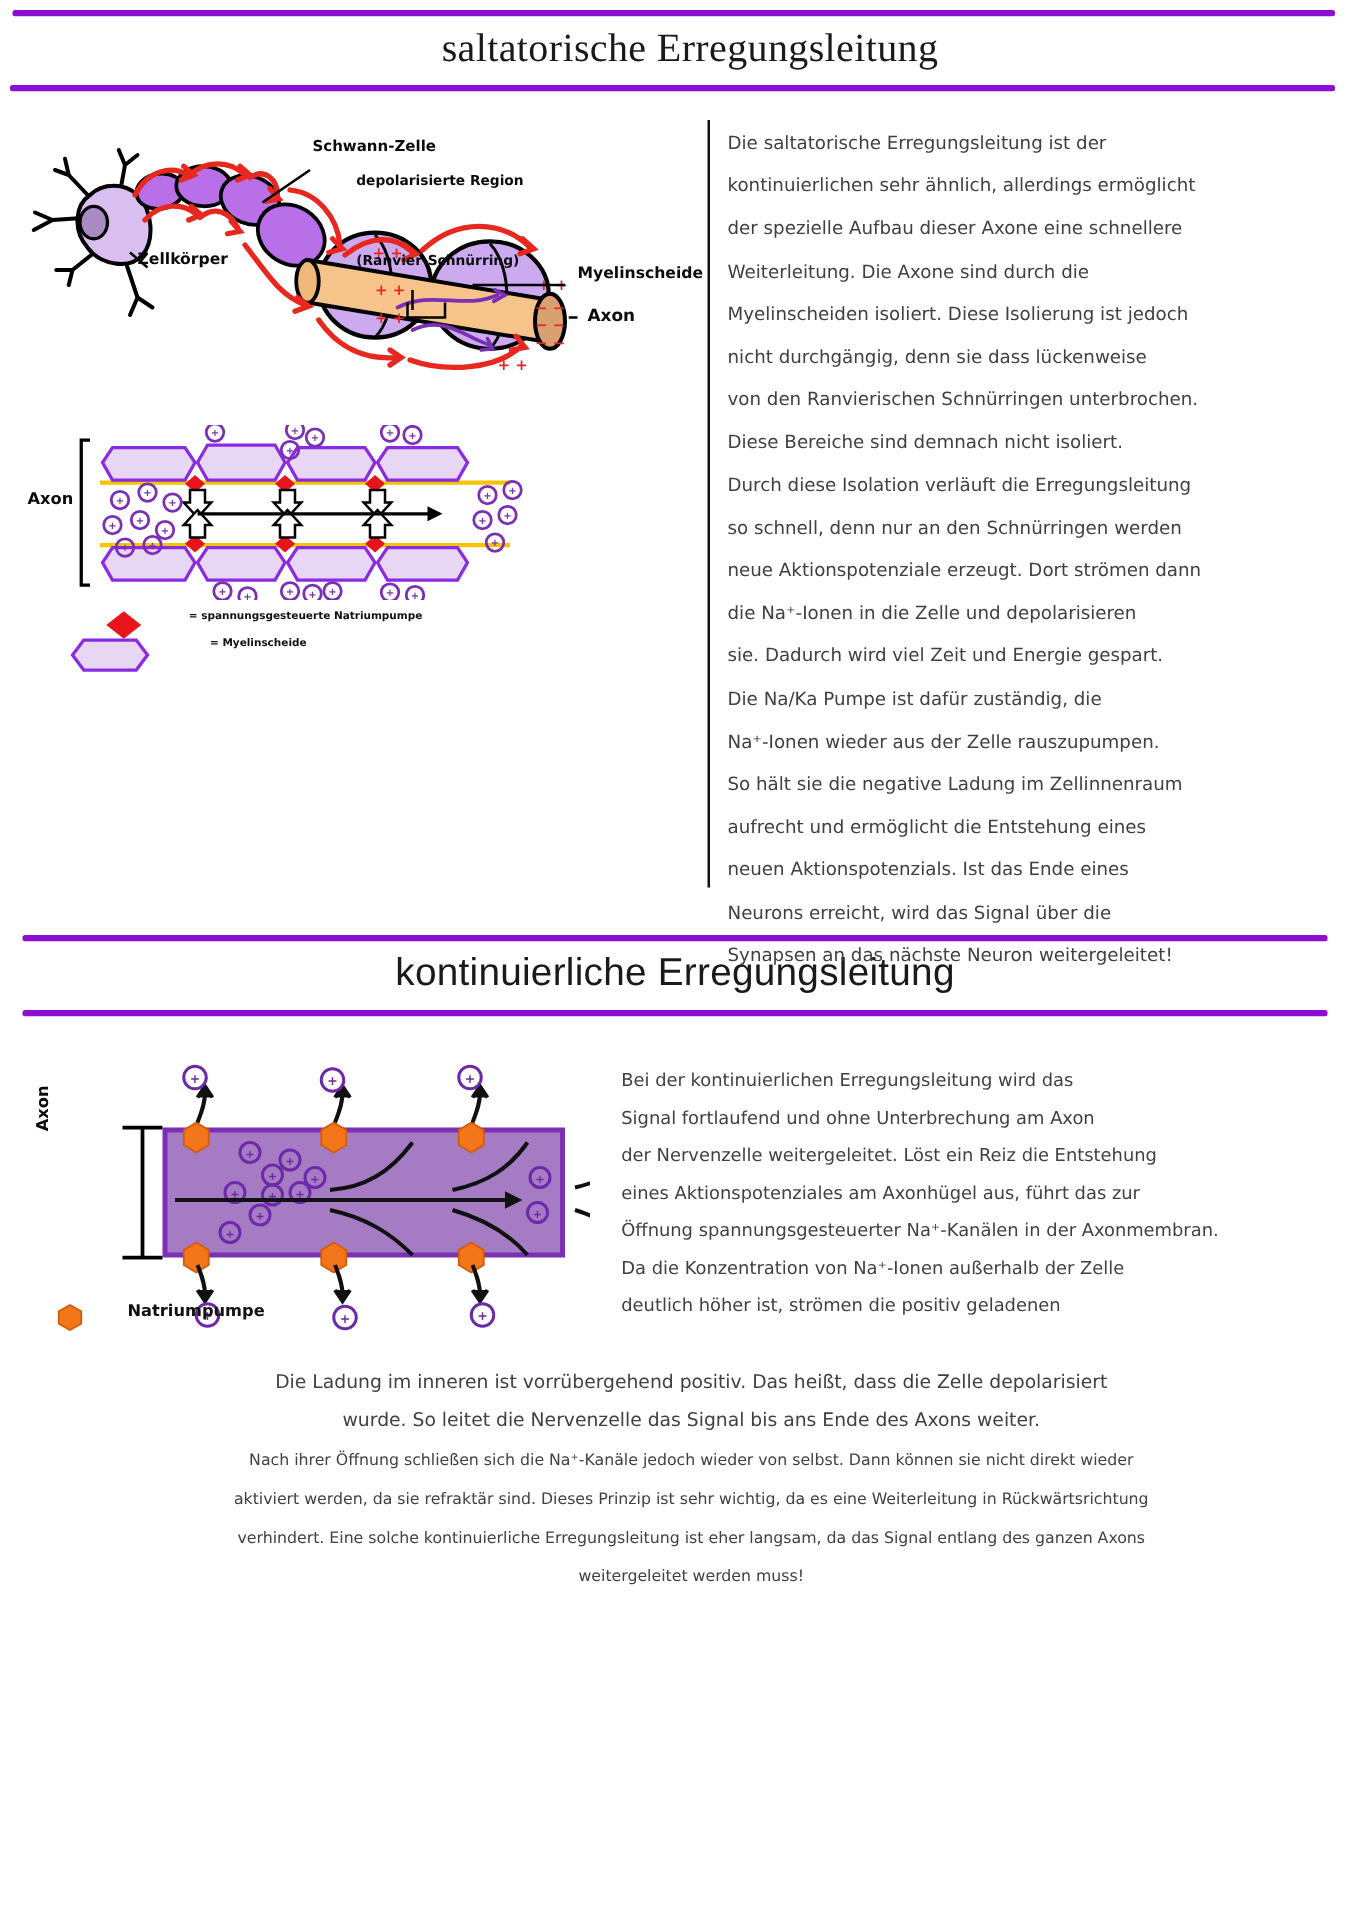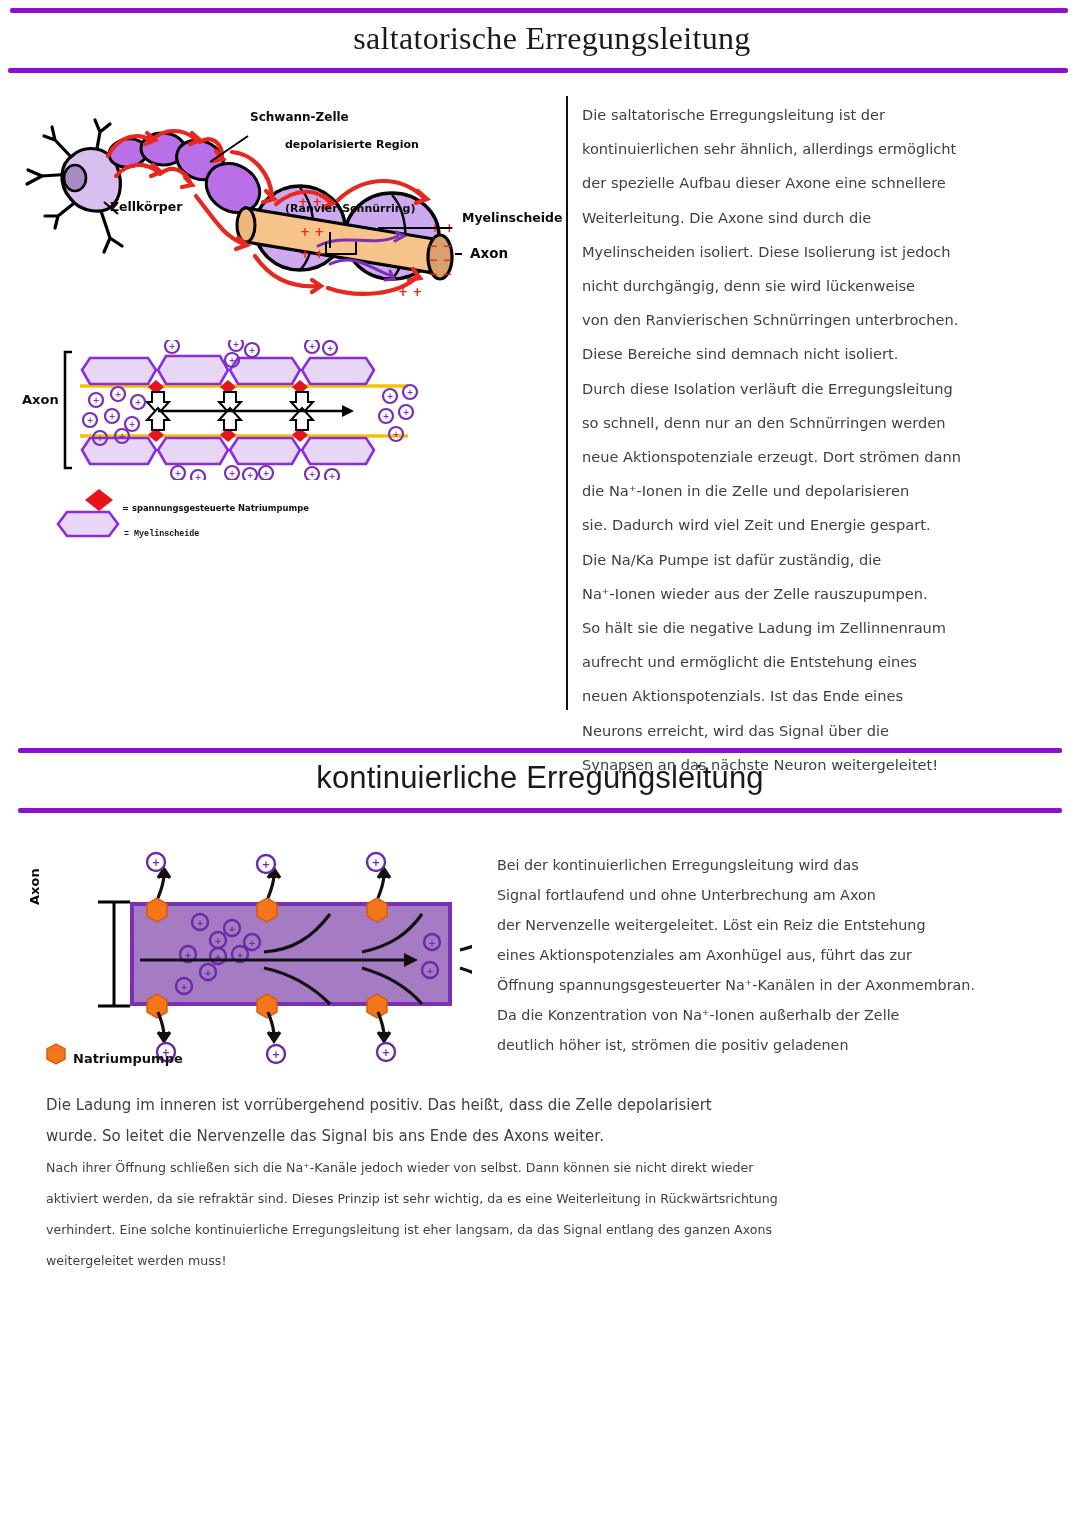--- a/index.html
+++ b/index.html
@@ -56,37 +56,37 @@
 
   
   #hw-block-2 {
     position:absolute; left:497px; top:850px; width:566px;
     font-size:14.3px; line-height:30px;
   }
 
   
   #hw-block-3 {
     position:absolute; left:46px; top:1090px; width:1014px;
-    font-size:15px; line-height:31px;
+    font-size:15px; line-height:31px;text-align:center;
   }
   #hw-block-3 .small { font-size:12.6px; }
 
   
   .lbl {
     position:absolute;
     font-family:"DejaVu Sans", sans-serif;
     color:#0b0b0b;
     font-weight:700;
     white-space:nowrap;
   }
 
   .diagram { position:absolute; }
 
   
-  .legend-row { position:absolute; display:flex; align-items:flex-end; }
+  .legend-row { position:absolute; display:flex; align-items:flex-start;gap:29px; }
   .legend-text {
     font-family:"DejaVu Sans", sans-serif;
     font-weight:700; color:#111; white-space:nowrap;
   }
 </style>
 </head>
 <body>
 
 <div class="rule" id="rule-top"></div>
 <div class="rule" id="rule-under-t1"></div>
@@ -282,31 +282,31 @@
   <svg width="34" height="26" viewBox="0 0 34 26">
     <path d="M17 2 L31 13 L17 24 L3 13 Z" fill="#e8141c"></path>
   </svg>
   <span class="legend-text" style="font-size:8.4px; margin-left:6px;">= spannungsgesteuerte Natriumpumpe</span>
 </div>
 
 <div class="legend-row" style="left:55px; top:509px;">
   <svg width="66" height="30" viewBox="0 0 66 30">
     <path d="M12 3 L54 3 L63 15 L54 27 L12 27 L3 15 Z" fill="#e7d7f5" stroke="#8a2be2" stroke-width="2.6"></path>
   </svg>
-  <span class="legend-text" style="font-size:8.4px; margin-left:3px;font-family:Liberation Mono, monospace;">= Myelinscheide</span>
+  <span class="legend-text" style="font-size:8.4px; margin-left:18px;">= Myelinscheide</span>
 </div>
 
 <div id="vbar-1"></div>
 <div class="hw" id="hw-block-1">
     <span class="l">Die saltatorische Erregungsleitung ist der</span>
     <span class="l">kontinuierlichen sehr ähnlich, allerdings ermöglicht</span>
     <span class="l">der spezielle Aufbau dieser Axone eine schnellere</span>
     <span class="l">Weiterleitung. Die Axone sind durch die</span>
     <span class="l">Myelinscheiden isoliert. Diese Isolierung ist jedoch</span>
-    <span class="l">nicht durchgängig, denn sie wird lückenweise</span>
+    <span class="l">nicht durchgängig, denn sie dass lückenweise</span>
     <span class="l">von den Ranvierischen Schnürringen unterbrochen.</span>
     <span class="l">Diese Bereiche sind demnach nicht isoliert.</span>
     <span class="l">Durch diese Isolation verläuft die Erregungsleitung</span>
     <span class="l">so schnell, denn nur an den Schnürringen werden</span>
     <span class="l">neue Aktionspotenziale erzeugt. Dort strömen dann</span>
     <span class="l">die Na⁺-Ionen in die Zelle und depolarisieren</span>
     <span class="l">sie. Dadurch wird viel Zeit und Energie gespart.</span>
     <span class="l">Die Na/Ka Pumpe ist dafür zuständig, die</span>
     <span class="l">Na⁺-Ionen wieder aus der Zelle rauszupumpen.</span>
     <span class="l">So hält sie die negative Ladung im Zellinnenraum</span>

